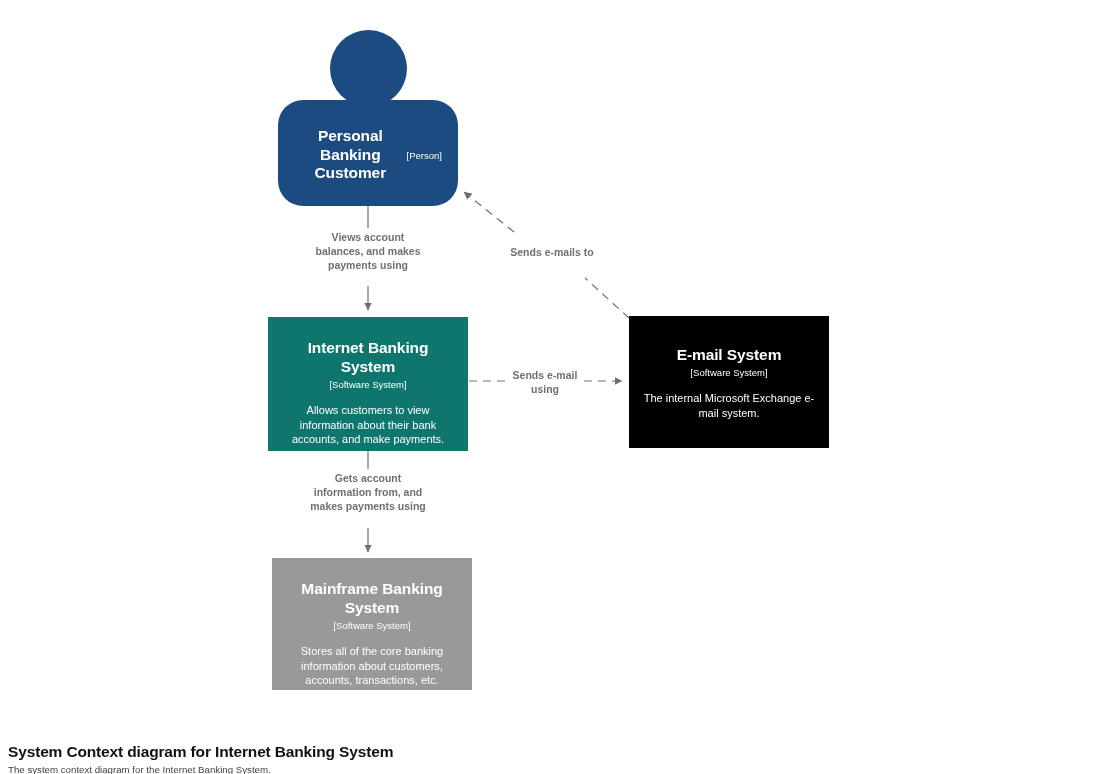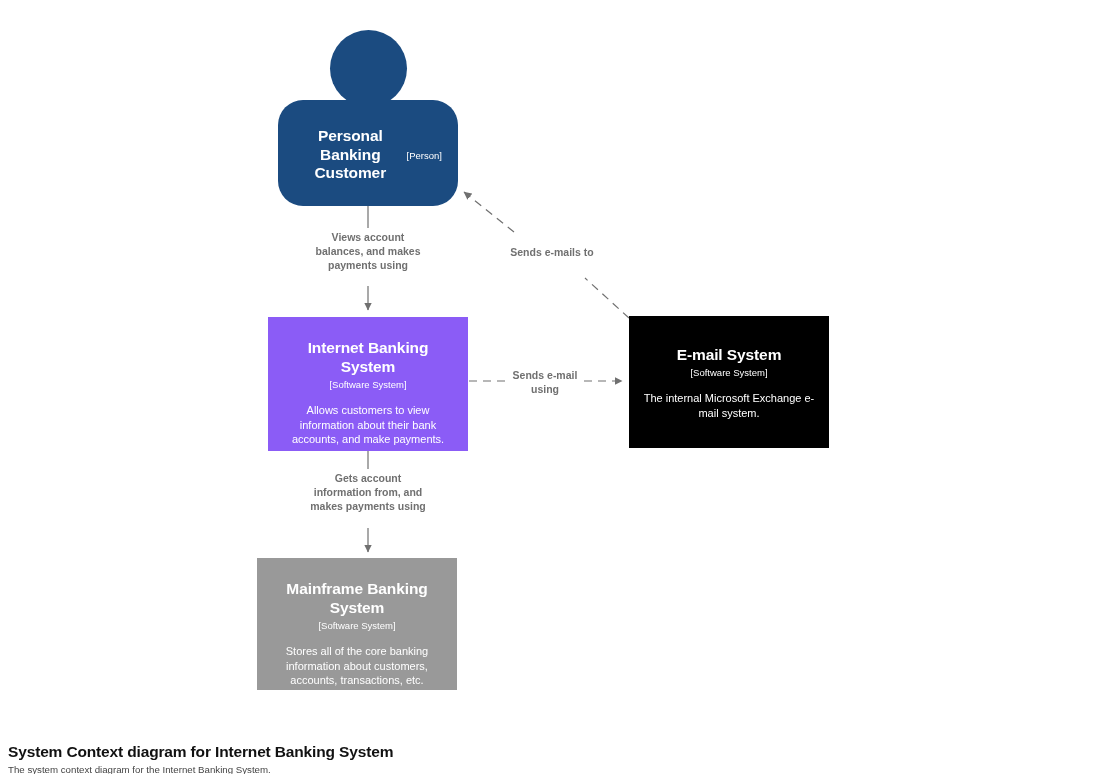--- a/index.html
+++ b/index.html
@@ -122,33 +122,33 @@
   </svg>
 
   <div class="person" style="left:278px; top:30px; width:180px; height:176px;">
     <div class="person-head" style="left:52px; top:0px; width:77px; height:77px; background:#1b4b80;"></div>
     <div class="person-body" style="left:0px; top:70px; width:180px; height:106px; background:#1b4b80;">
       <div class="el-name">Personal Banking Customer</div>
       <div class="el-type">[Person]</div>
     </div>
   </div>
 
-  <div class="sysbox" style="left:268px; top:317px; width:200px; height:134px; background:#8b5cf6;">
+  <div class="sysbox" style="left:268px; top:317px; width:200px; height:134px; background:#0f766e;">
     <div class="el-name">Internet Banking System</div>
     <div class="el-type">[Software System]</div>
     <div class="el-desc">Allows customers to view information about their bank accounts, and make payments.</div>
   </div>
 
   <div class="sysbox" style="left:629px; top:316px; width:200px; height:132px; background:#000000; padding-top:30px;">
     <div class="el-name">E-mail System</div>
     <div class="el-type">[Software System]</div>
     <div class="el-desc">The internal Microsoft Exchange e-mail system.</div>
   </div>
 
-  <div class="sysbox" style="left:257px; top:558px; width:200px; height:132px; background:#999999;">
+  <div class="sysbox" style="left:272px; top:558px; width:200px; height:132px; background:#999999;">
     <div class="el-name">Mainframe Banking System</div>
     <div class="el-type">[Software System]</div>
     <div class="el-desc">Stores all of the core banking information about customers, accounts, transactions, etc.</div>
   </div>
 
   <div class="rel-label" style="left:308px; top:231px; width:120px;">Views account balances, and makes payments using</div>
 
   <div class="rel-label" style="left:505px; top:369px; width:80px;">Sends e-mail using</div>
 
   <div class="rel-label" style="left:494px; top:246px; width:116px;">Sends e-mails to</div>

